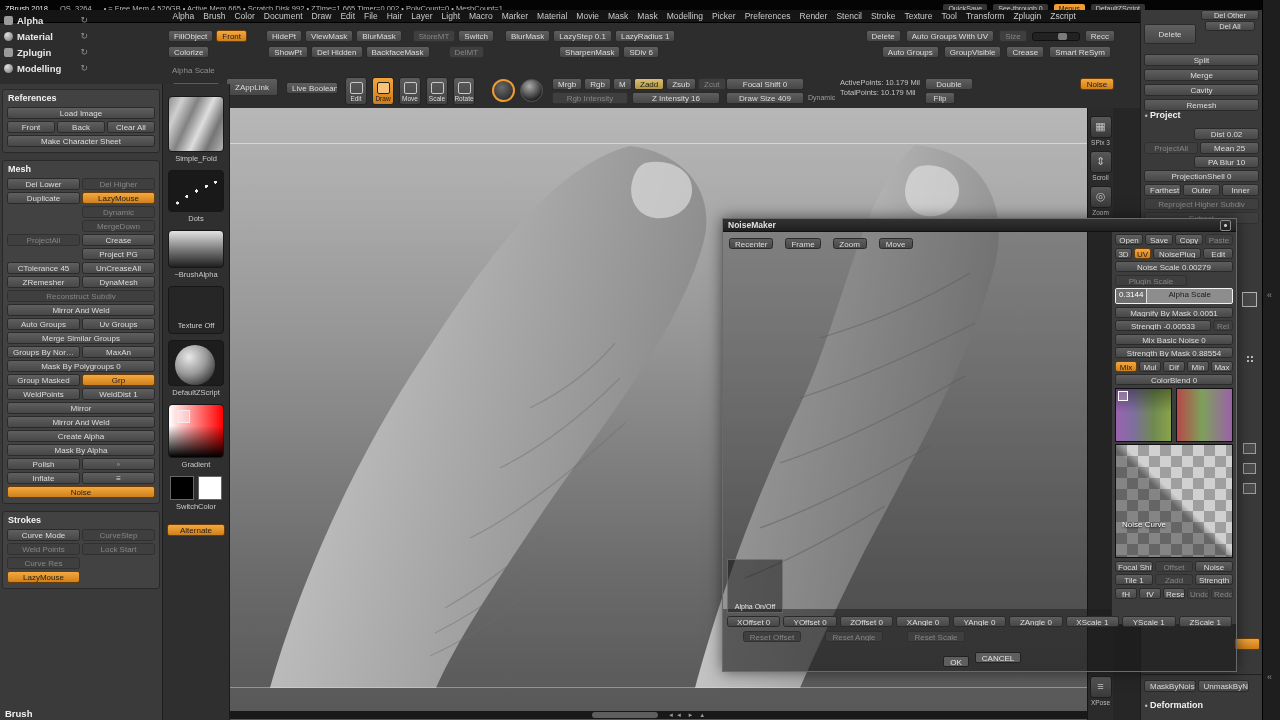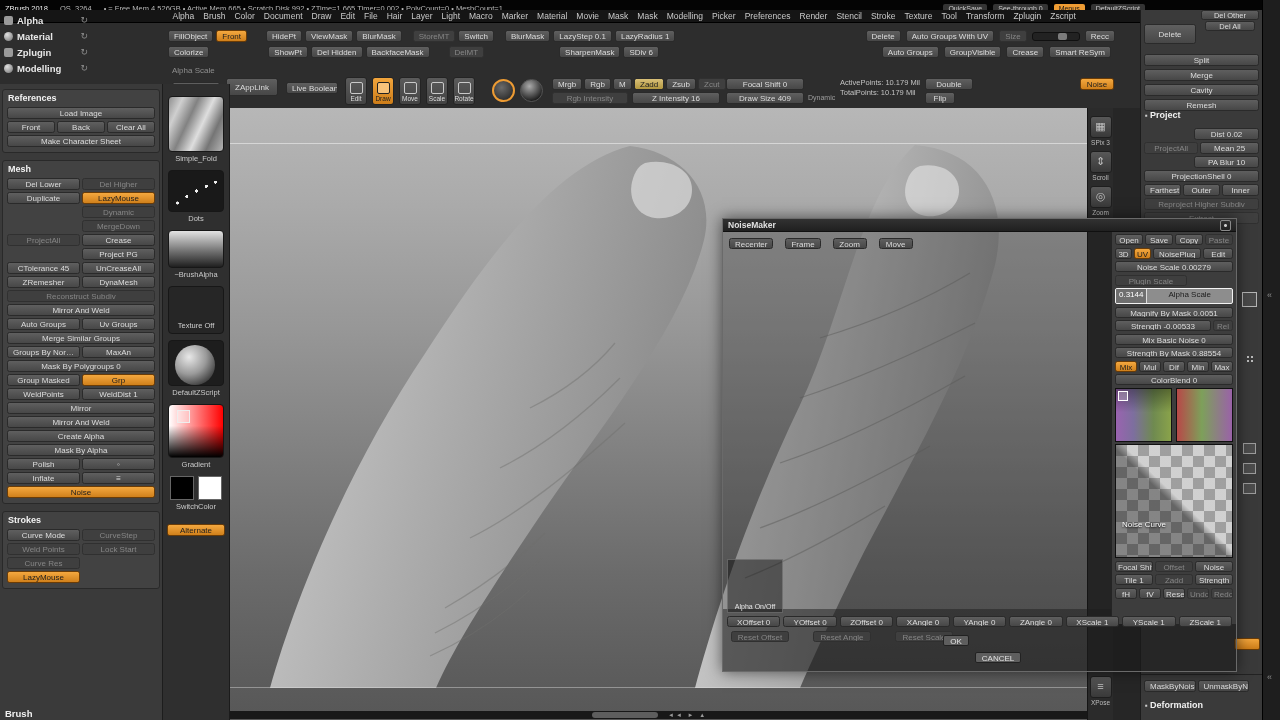--- a/index.html
+++ b/index.html
@@ -162,22 +162,22 @@
       background-size:22px 22px;background-position:0 0,11px 11px}
   #nm-curve::before{content:"";position:absolute;inset:0;background:linear-gradient(to top right,rgba(50,50,50,.45) 48%,rgba(255,255,255,.14) 53%)}
   .curve-label{position:absolute;left:6px;bottom:28px;font-size:8px;color:#fafafa;text-shadow:0 1px 2px #000}
   #nm-alpha-thumb{position:absolute;left:4px;bottom:58px;width:56px;height:54px;background:rgba(12,12,12,.45);
       border:1px solid rgba(140,140,140,.55);display:flex;align-items:flex-end;justify-content:center;box-sizing:border-box}
   #nm-alpha-thumb span{font-size:7px;color:#e4e4e4;padding-bottom:2px}
   #nm-sliders{position:absolute;left:4px;right:4px;bottom:44px;display:flex;gap:3px}
   #nm-sliders .btn{flex:1;height:11px;line-height:11px;padding:0 2px}
   #nm-resets{position:absolute;left:0;right:4px;bottom:29px;display:flex}
   #nm-resets .btn{flex:0 0 auto;min-width:58px;margin-left:24px;height:11px;line-height:11px}
-  #nm-resets .btn:first-child{margin-left:8px}
-  #nm-ok{position:absolute;left:220px;bottom:25px;width:26px;height:11px;line-height:11px}
+  #nm-resets .btn:first-child{margin-left:20px}
+  #nm-ok{position:absolute;left:220px;bottom:4px;width:26px;height:11px;line-height:11px}
   #nm-cancel{position:absolute;left:252px;bottom:8px;width:46px;height:11px;line-height:11px}
 </style>
 </head>
 <body>
 
 <div class="abs" id="titlebar">
   <span class="app">ZBrush 2018</span>
   <span>QS_3264</span>
   <span>•  = Free Mem 4.526GB   • Active Mem 665   • Scratch Disk 992   • ZTime=1.665 Timer=0.002   • PolyCount=0   • MeshCount=1</span>
   <div id="tb-chips">

